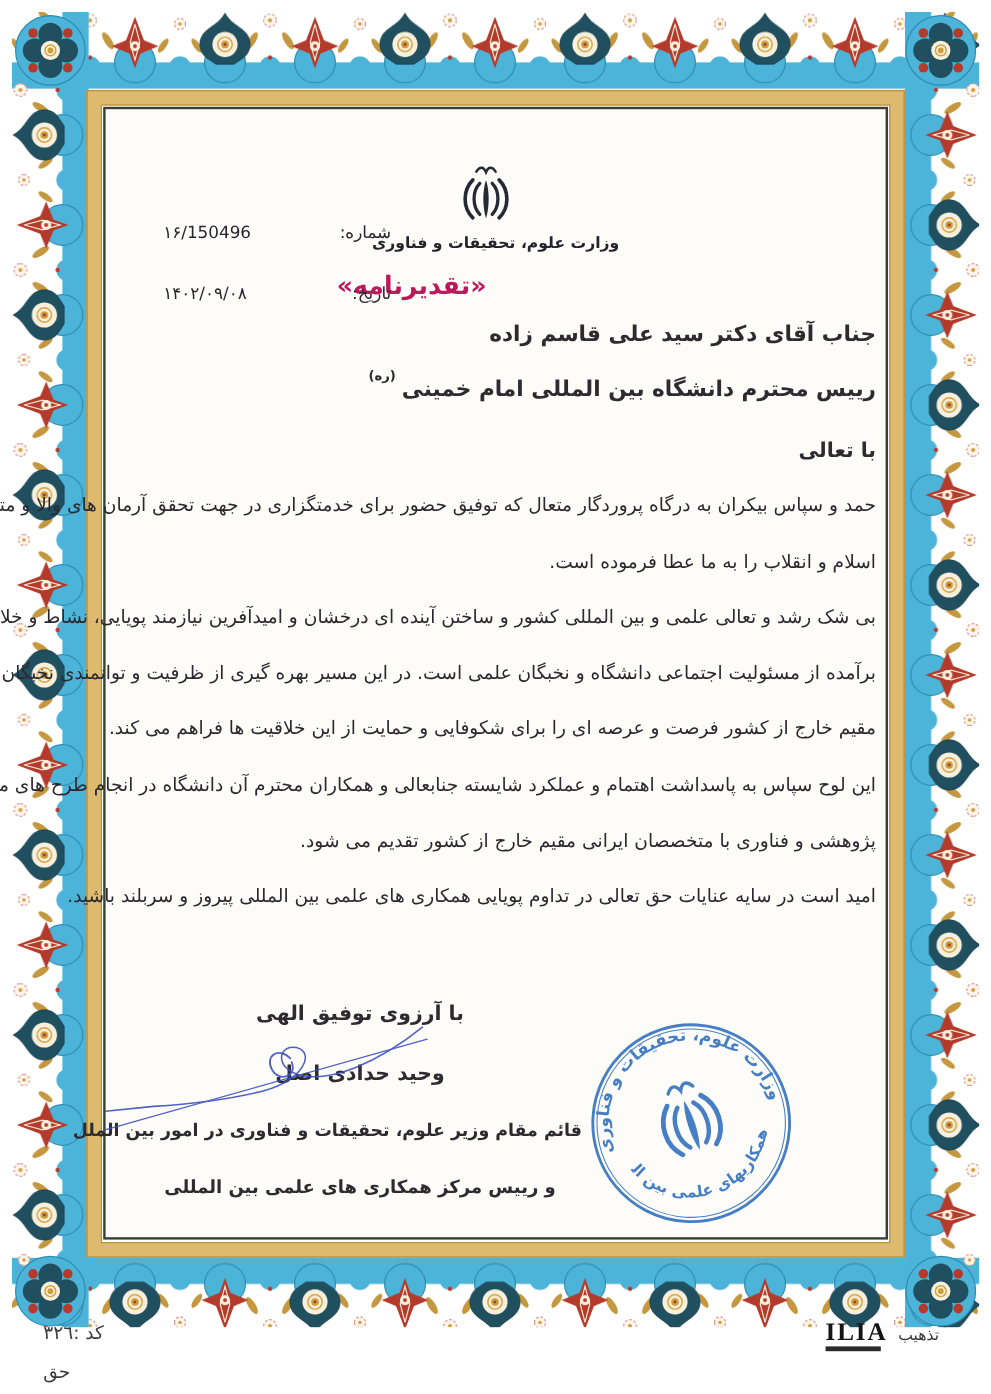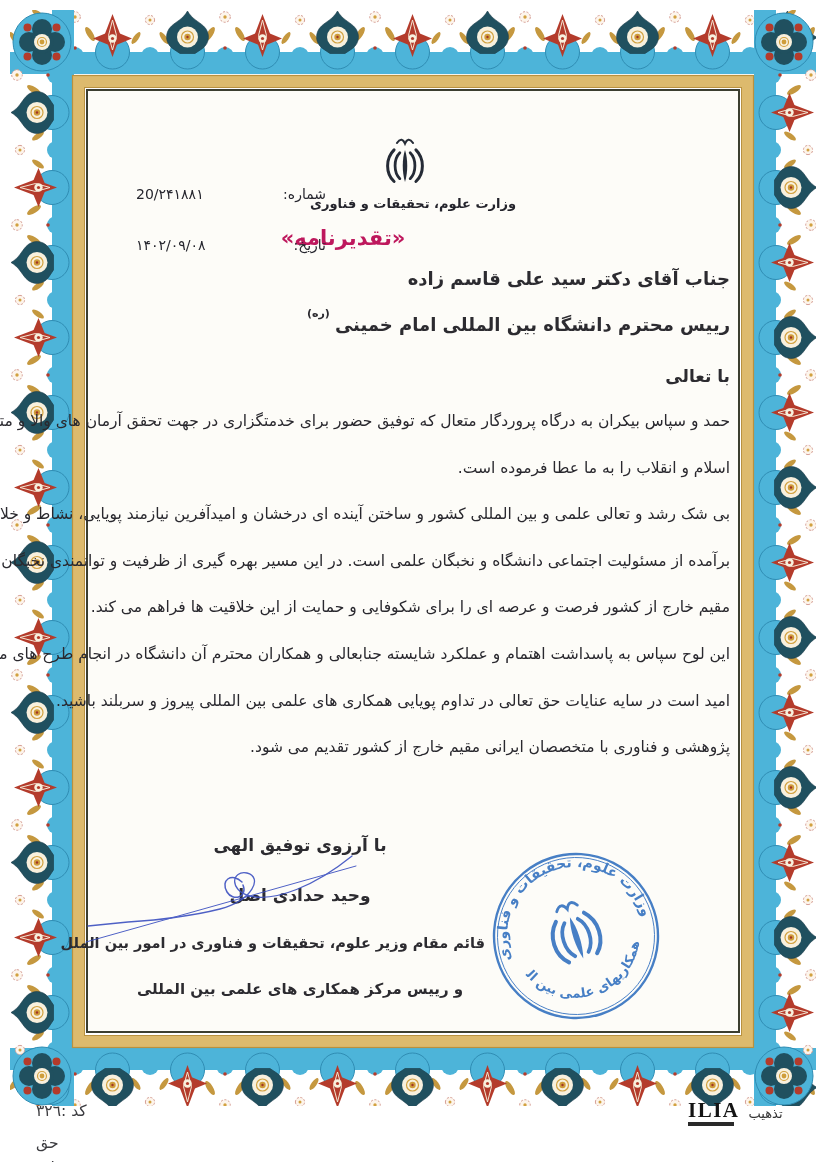--- a/index.html
+++ b/index.html
@@ -154,21 +154,21 @@
 
     <use href="#iri" transform="translate(405,166) scale(1.15)" style="color:#252b36"></use>
   </svg>
 
   <div class="abs ministry-name">وزارت علوم، تحقیقات و فناوری</div>
   <div class="abs doc-title">«تقدیرنامه»</div>
 
   <div class="abs ref-block">
     <div class="ref-row">
       <span class="ref-label">شماره:</span>
-      <span class="ref-value">20/۲۴۱۸۸۱</span>
+      <span class="ref-value">۱۶/150496</span>
     </div>
     <div class="ref-row">
       <span class="ref-label">تاریخ:</span>
       <span class="ref-value">۱۴۰۲/۰۹/۰۸</span>
     </div>
   </div>
 
   <div class="abs recipient-name">جناب آقای دکتر سید علی قاسم زاده</div>
   <div class="abs recipient-title">
     <span>رییس محترم دانشگاه بین المللی امام خمینی</span>
@@ -176,22 +176,22 @@
   </div>
   <div class="abs salutation">با تعالی</div>
 
   <div class="body-block">
     <div class="body-line full">حمد و سپاس بیکران به درگاه پروردگار متعال که توفیق حضور برای خدمتگزاری در جهت تحقق آرمان های والا و متعالی</div>
     <div class="body-line end">اسلام و انقلاب را به ما عطا فرموده است.</div>
     <div class="body-line full">بی شک رشد و تعالی علمی و بین المللی کشور و ساختن آینده ای درخشان و امیدآفرین نیازمند پویایی، نشاط و خلاقیت</div>
     <div class="body-line full">برآمده از مسئولیت اجتماعی دانشگاه و نخبگان علمی است. در این مسیر بهره گیری از ظرفیت و توانمندی نخبگان ایرانی</div>
     <div class="body-line end">مقیم خارج از کشور فرصت و عرصه ای را برای شکوفایی و حمایت از این خلاقیت ها فراهم می کند.</div>
     <div class="body-line full">این لوح سپاس به پاسداشت اهتمام و عملکرد شایسته جنابعالی و همکاران محترم آن دانشگاه در انجام طرح های مشترک علمی،</div>
+    <div class="body-line end">پژوهشی و فناوری با متخصصان ایرانی مقیم خارج از کشور تقدیم می شود.</div>
     <div class="body-line full">امید است در سایه عنایات حق تعالی در تداوم پویایی همکاری های علمی بین المللی پیروز و سربلند باشید.</div>
-    <div class="body-line end">پژوهشی و فناوری با متخصصان ایرانی مقیم خارج از کشور تقدیم می شود.</div>
   </div>
 
   <div class="closing-block">
     <div class="closing-line closing-wish">با آرزوی توفیق الهی</div>
     <div class="closing-line signer-name">وحید حدادی اصل</div>
     <div class="closing-line signer-title1">قائم مقام وزیر علوم، تحقیقات و فناوری در امور بین الملل</div>
     <div class="closing-line signer-title2">و رییس مرکز همکاری های علمی بین المللی</div>
   </div>
 
   <svg class="abs signature-svg" viewBox="0 0 300 110">

